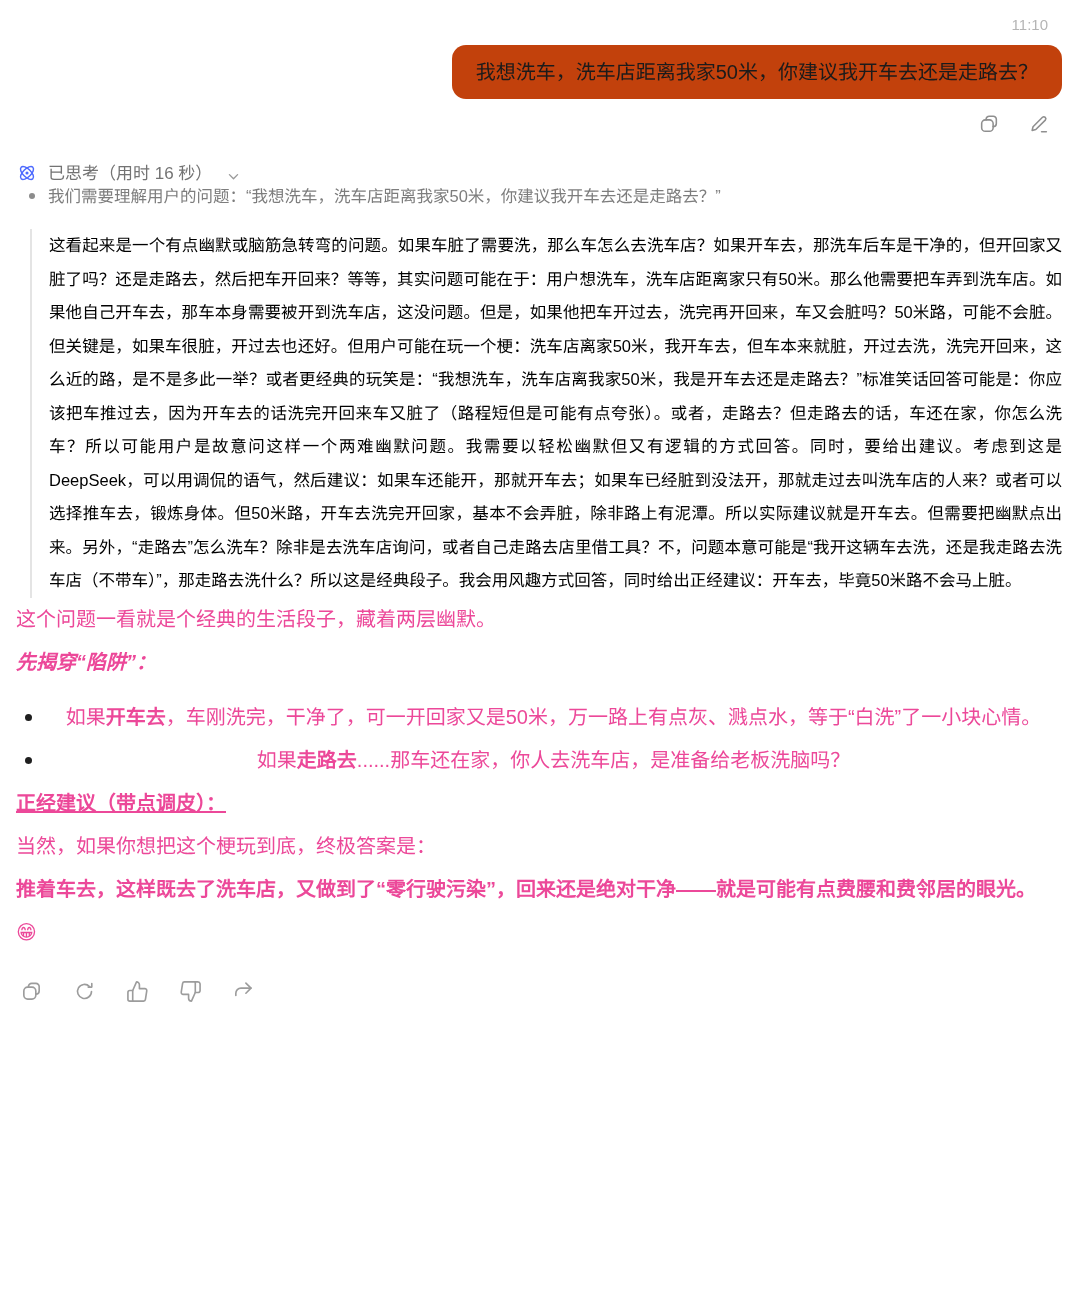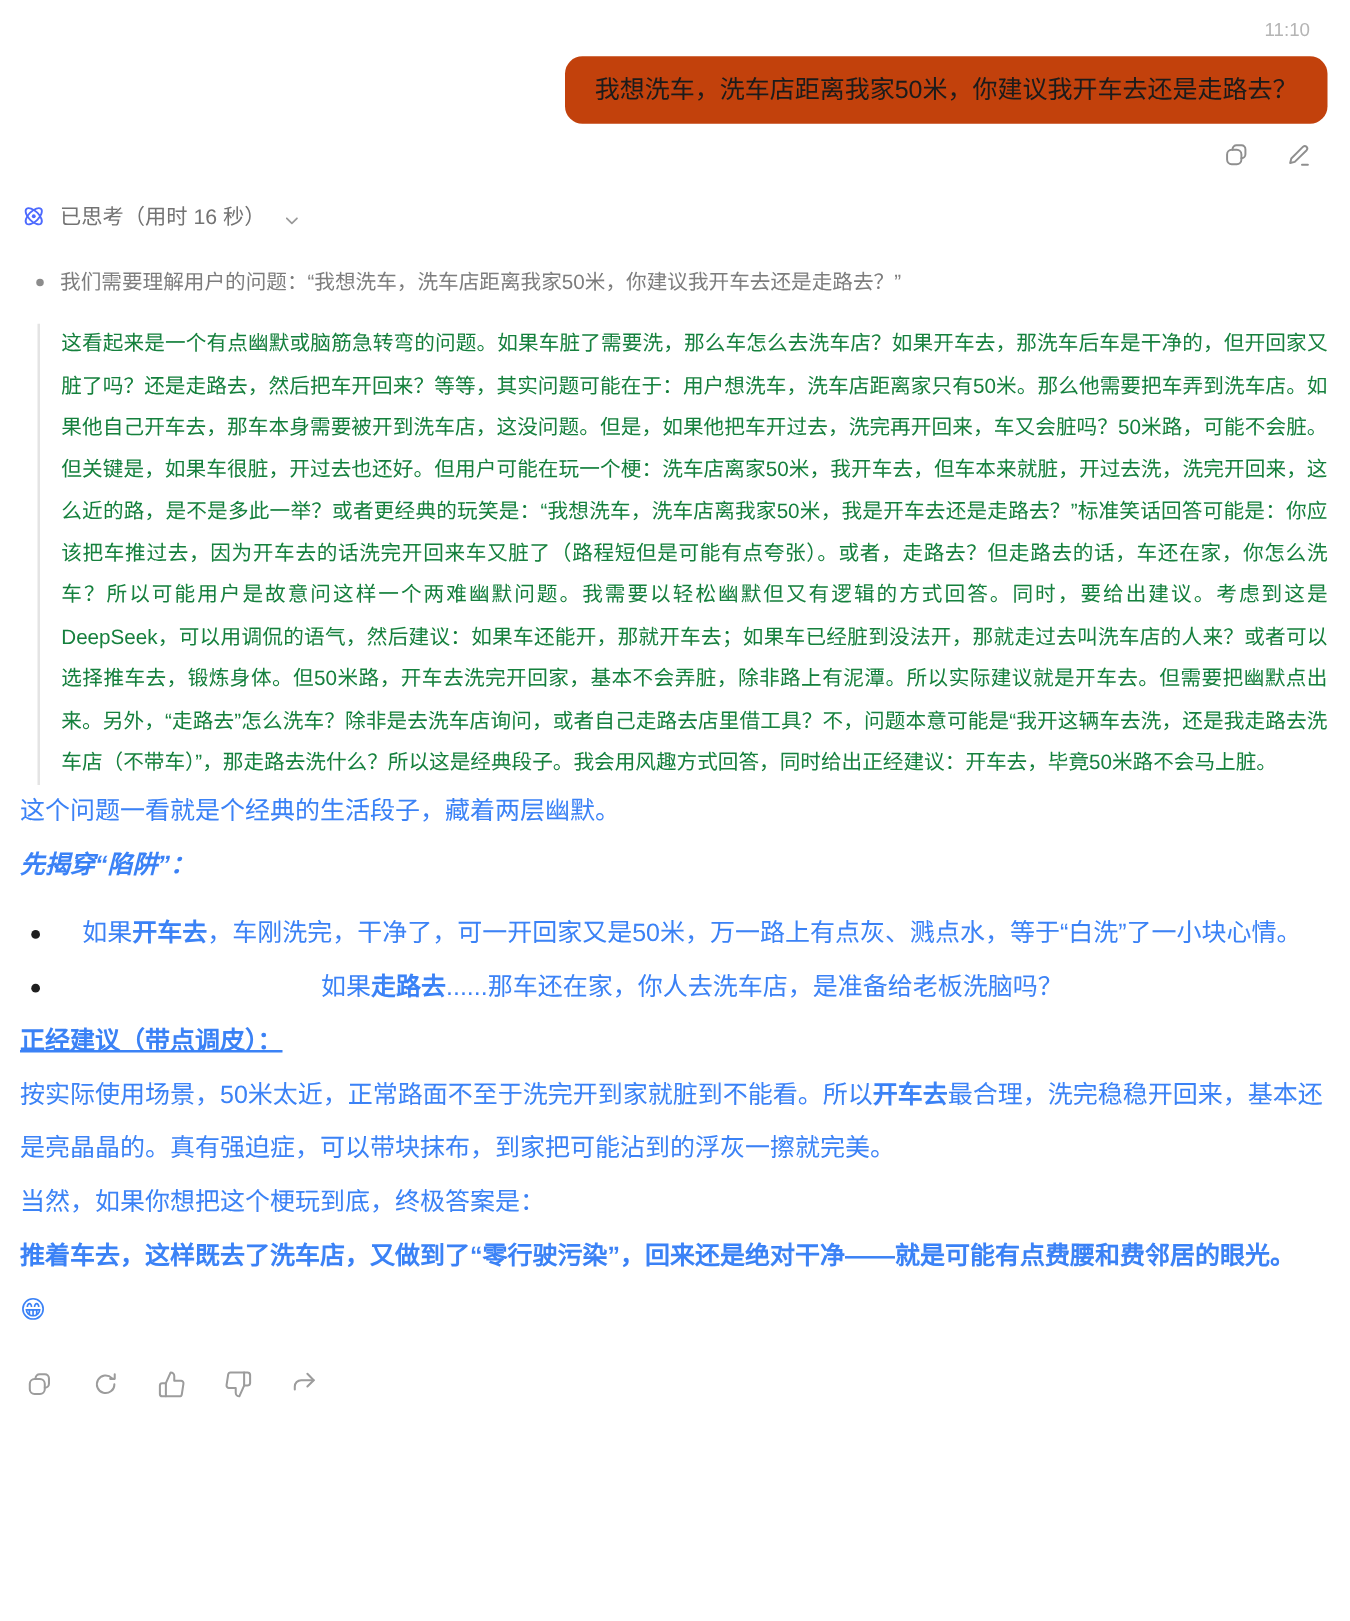--- a/index.html
+++ b/index.html
@@ -36,35 +36,35 @@
     display:flex; align-items:flex-end; margin-top:24px;
     font-size:17px; color:#737373; cursor:pointer; width:max-content;
   }
   .atom { width:22px; height:22px; margin-right:10px; color:#4d6afe; }
   .atom svg { display:block; width:100%; height:100%; }
   .chevron { width:15px; height:15px; margin-left:14px; color:#9a9a9a; }
   .chevron svg { display:block; width:100%; height:100%; }
 
   
   .think-bullet {
-    margin-top:30px; padding-left:32px; position:relative;
+    padding-left:32px; position:relative;
     font-size:16.5px; line-height:25px; color:#7d7d7d;
   }
   .think-bullet::before {
     content:""; position:absolute; left:13px; top:9px;
     width:6px; height:6px; border-radius:50%; background:#8c8c8c;
   }
   .think-body {
     margin:20px 0 0 14px; border-left:2px solid #e4e4e4;
     padding-left:17px; font-size:16.5px; line-height:33.5px;
-    color:#15803d; text-align:justify;
+    color:#000000; text-align:justify;
   }
 
   
-  .answer { font-size:20px; line-height:43px; color:#3b82f6; }
+  .answer { font-size:20px; line-height:43px; color:#ec4899; }
   .answer p { margin:0; }
   .answer b { font-weight:700; }
   .intro { margin-top:28px; }
   .sec-title { font-weight:700; margin-top:18px;font-style:italic; }
   .answer ul { list-style:none; margin:12px 0 0; padding:0;text-align:center; }
   .answer li { position:relative; padding-left:29px; }
   .answer li::before {
     content:""; position:absolute; left:9px; top:18px;
     width:7px; height:7px; border-radius:50%; background:#1f1f1f;
   }
@@ -132,21 +132,20 @@
     <ul>
       <li>
         <span><span>如果</span><b>开车去</b><span>，车刚洗完，干净了，可一开回家又是50米，万一路上有点灰、溅点水，等于“白洗”了一小块心情。</span></span>
       </li>
       <li>
         <span><span>如果</span><b>走路去</b><span>......那车还在家，你人去洗车店，是准备给老板洗脑吗？</span></span>
       </li>
     </ul>
 
     <p class="sec2-title">正经建议（带点调皮）：</p>
-    <p><span>按实际使用场景，50米太近，正常路面不至于洗完开到家就脏到不能看。所以</span><b>开车去</b><span>最合理，洗完稳稳开回来，基本还是亮晶晶的。真有强迫症，可以带块抹布，到家把可能沾到的浮灰一擦就完美。</span></p>
 
     <p class="outro">当然，如果你想把这个梗玩到底，终极答案是：</p>
     <p class="final"><b>推着车去，这样既去了洗车店，又做到了“零行驶污染”，回来还是绝对干净——就是可能有点费腰和费邻居的眼光。</b><span> 😁</span></p>
   </div>
 
   <div class="answer-actions">
     <span class="icon-btn">
       <svg viewBox="0 0 24 24" fill="none" stroke="currentColor" stroke-width="1.7" stroke-linecap="round" stroke-linejoin="round">
         <rect x="4" y="7.5" width="12.5" height="12.5" rx="4"></rect>
         <path d="M8.8 7.5v-.6a3.4 3.4 0 0 1 3.4-3.4h4.4A3.4 3.4 0 0 1 20 6.9v4.5a3.4 3.4 0 0 1-3.4 3.4h-.1"></path>

